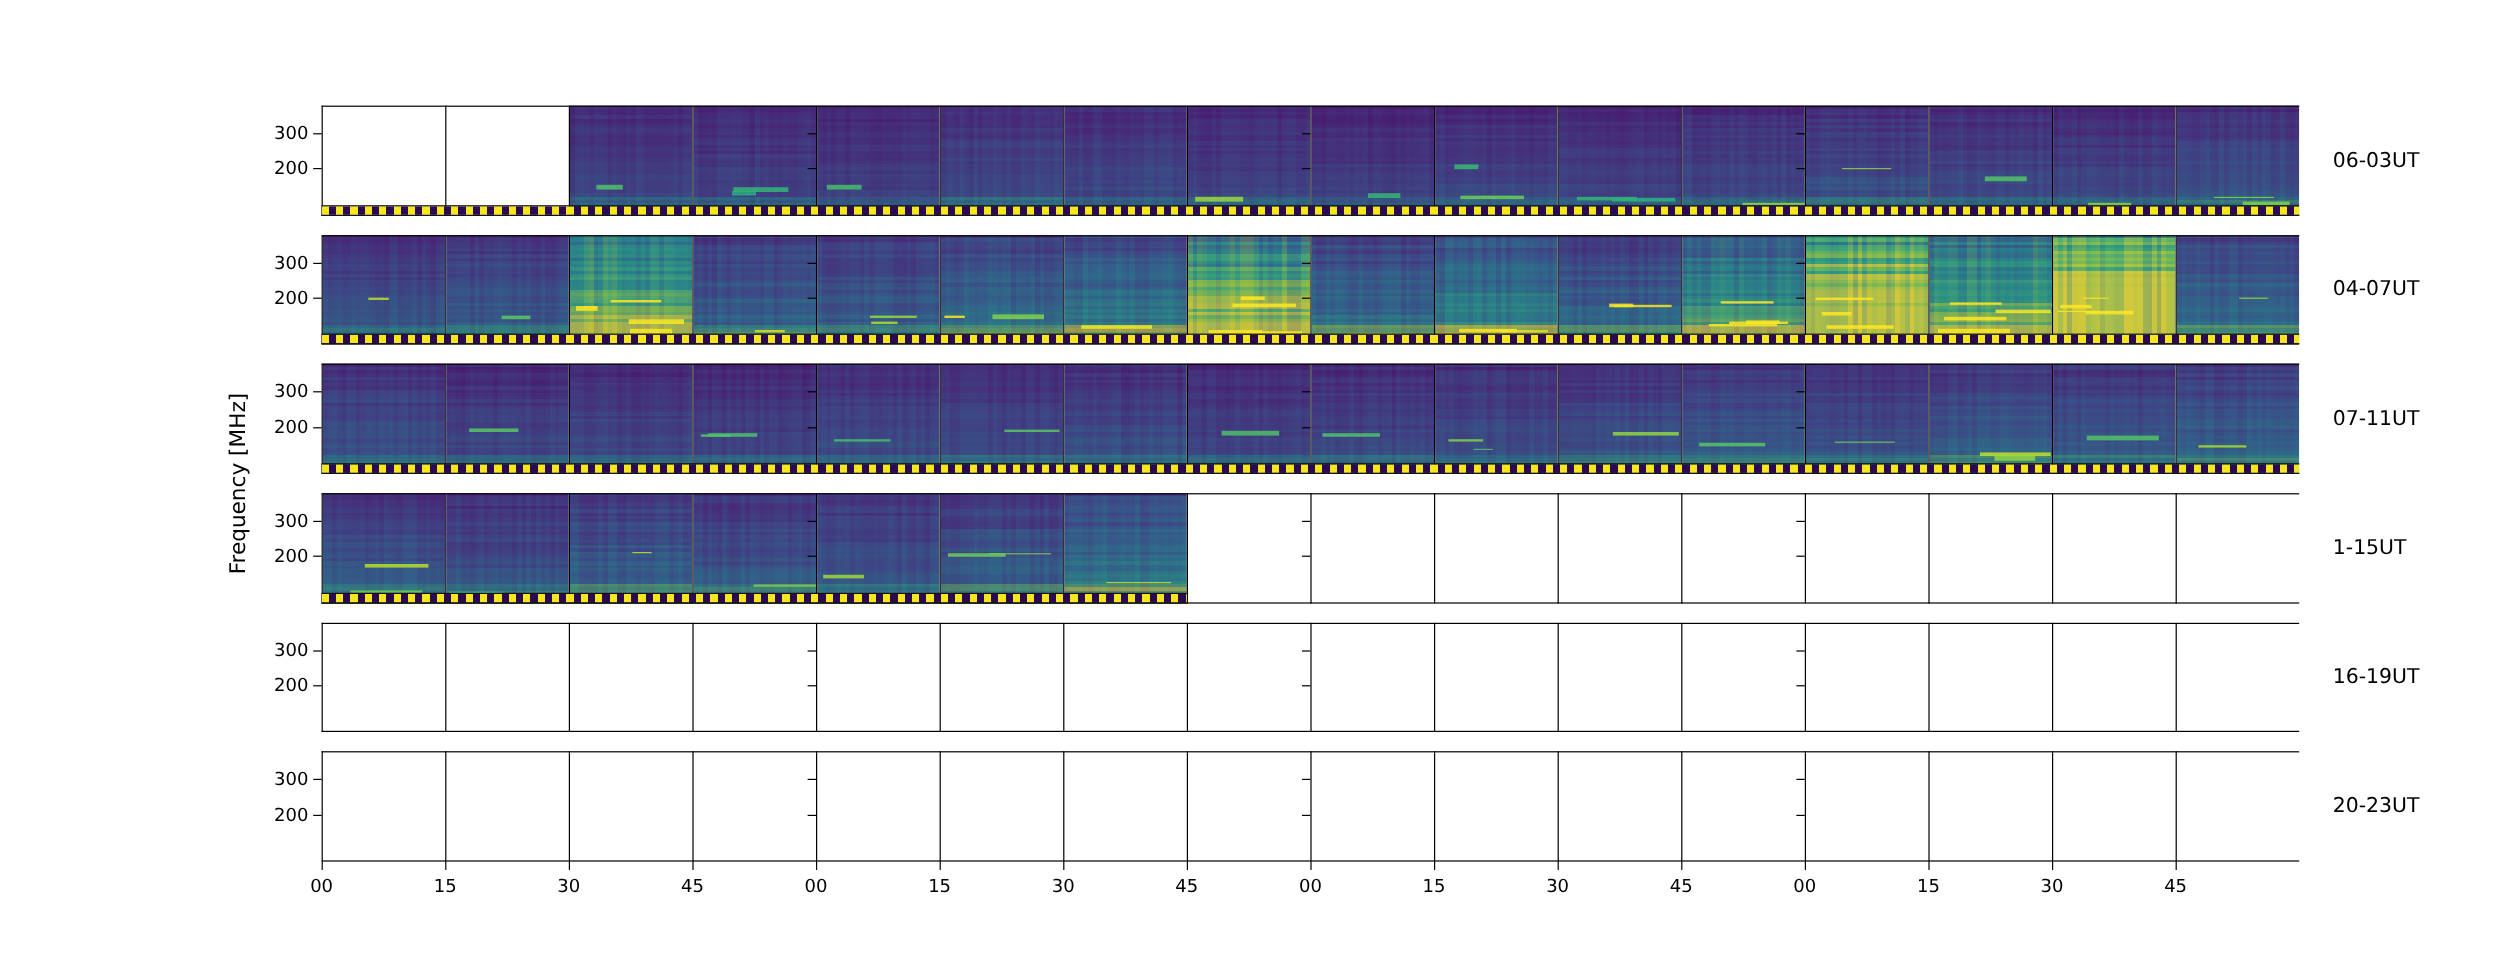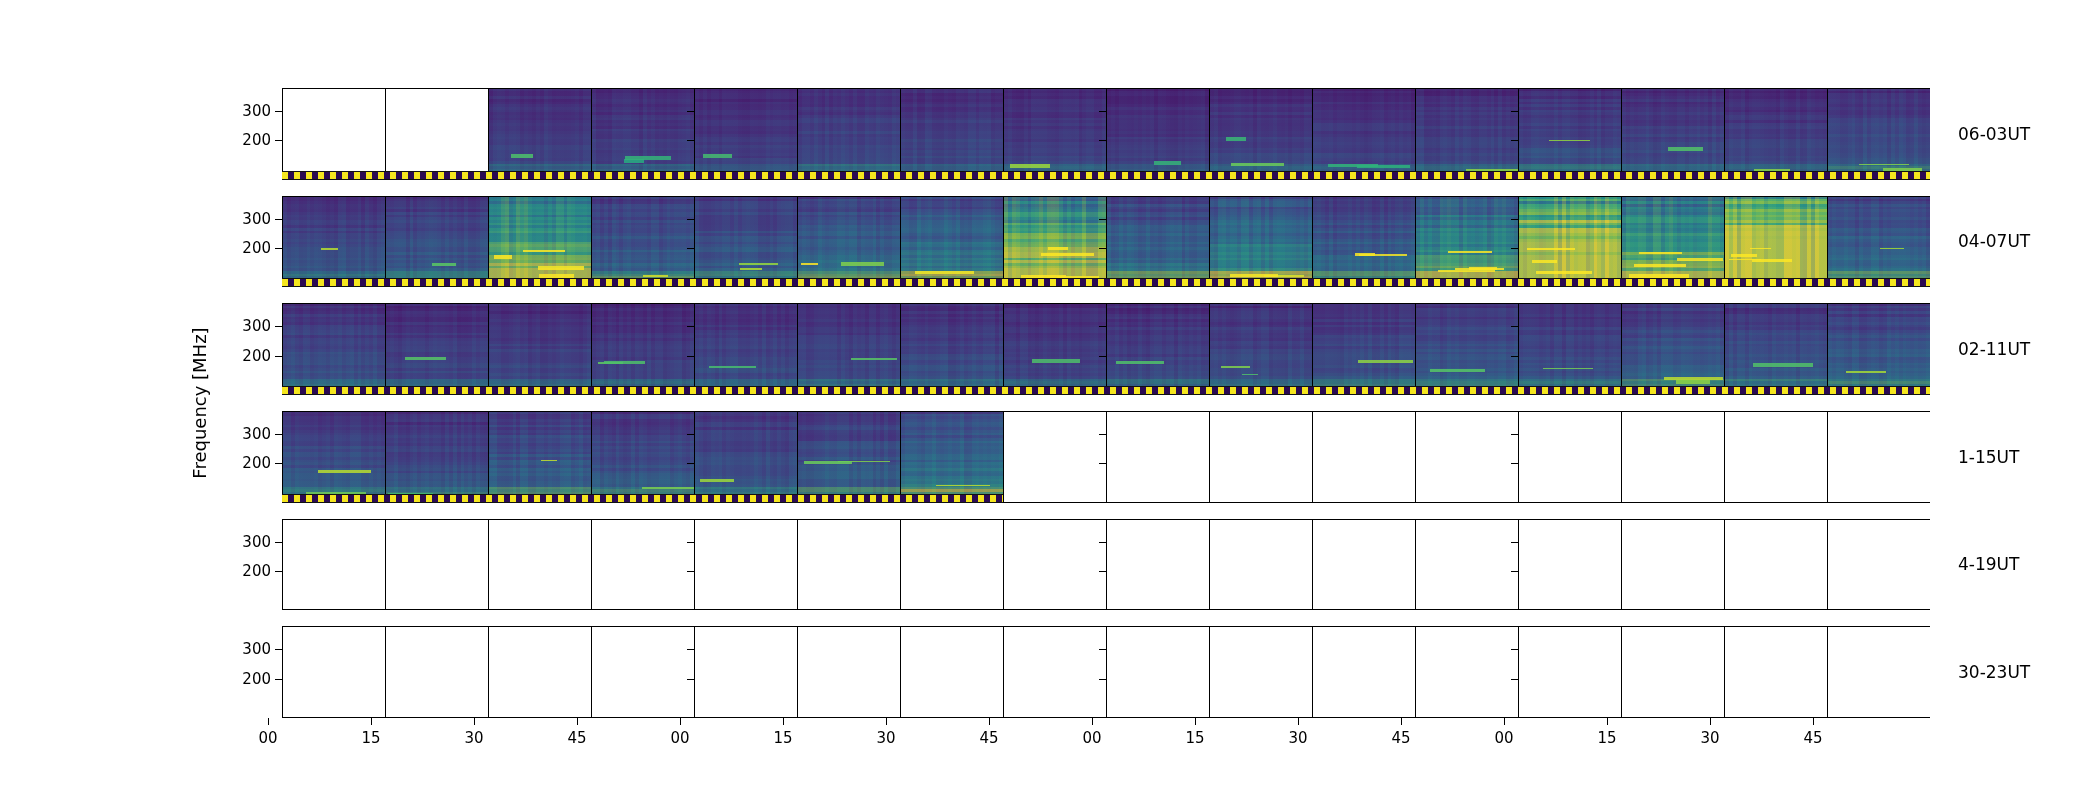--- a/index.html
+++ b/index.html
@@ -7,21 +7,21 @@
   #stage{position:relative;width:2100px;height:800px;}
 
   #chart-title{
     position:absolute;left:0;top:12px;width:2100px;text-align:center;
     font-size:19px;color:#000;letter-spacing:0.1px;
   }
 
   
   .grid-wrap{position:absolute;left:268px;top:88px;width:1648px;height:630px;}
 
-  .row{position:absolute;left:14px;width:1648px;display:flex;}
+  .row{position:absolute;left:0;width:1648px;display:flex;}
   .cell{
     position:relative;flex:1 1 0;height:100%;
     border-left:1.3px solid #000;border-right:0;
     background:#ffffff;overflow:hidden;
   }
   .cell:last-child{border-right:1.3px solid #000;}
   .row .rowframe{
     position:absolute;left:0;top:0;width:1648px;height:100%;
     border-top:1.3px solid #000;border-bottom:1.3px solid #000;
     pointer-events:none;box-sizing:border-box;
@@ -518,21 +518,21 @@
         <div class="ylab" style="top: 22.9167px;">300</div>
         <div class="ytick-in" style="top: 22.9167px; left: 405px;"></div>
         <div class="ytick-in" style="top: 22.9167px; left: 817px;"></div>
         <div class="ytick-in" style="top: 22.9167px; left: 1229px;"></div>
         <div class="ytick" style="top: 52.25px;"></div>
         <div class="ylab" style="top: 52.25px;">200</div>
         <div class="ytick-in" style="top: 52.25px; left: 405px;"></div>
         <div class="ytick-in" style="top: 52.25px; left: 817px;"></div>
         <div class="ytick-in" style="top: 52.25px; left: 1229px;"></div>
         <div class="dashline"></div>
-        <div class="rowlabel" style="top: 45.8333px;">02-11UT</div>
+        <div class="rowlabel" style="top: 45.8333px;">07-11UT</div>
       </div>
       <div class="row" style="top: 323px; height: 91.6667px;">
         <div class="cell">
           <div class="spec">
             <div class="base" style="background: rgb(70, 32, 111);"></div>
             <div class="vbands" style="background: linear-gradient(90deg, rgb(50, 99, 141) 0%, rgb(50, 99, 141) 3.85%, rgb(50, 101, 141) 3.85%, rgb(50, 101, 141) 7.69%, rgb(66, 59, 129) 7.69%, rgb(66, 59, 129) 11.54%, rgb(51, 97, 141) 11.54%, rgb(51, 97, 141) 15.38%, rgb(59, 80, 139) 15.38%, rgb(59, 80, 139) 19.23%, rgb(60, 77, 137) 19.23%, rgb(60, 77, 137) 23.08%, rgb(61, 76, 136) 23.08%, rgb(61, 76, 136) 26.92%, rgb(63, 69, 134) 26.92%, rgb(63, 69, 134) 30.77%, rgb(59, 82, 139) 30.77%, rgb(59, 82, 139) 34.62%, rgb(69, 50, 125) 34.62%, rgb(69, 50, 125) 38.46%, rgb(63, 68, 133) 38.46%, rgb(63, 68, 133) 42.31%, rgb(58, 84, 139) 42.31%, rgb(58, 84, 139) 46.15%, rgb(69, 51, 125) 46.15%, rgb(69, 51, 125) 50%, rgb(52, 96, 140) 50%, rgb(52, 96, 140) 53.85%, rgb(58, 84, 139) 53.85%, rgb(58, 84, 139) 57.69%, rgb(62, 71, 134) 57.69%, rgb(62, 71, 134) 61.54%, rgb(65, 61, 130) 61.54%, rgb(65, 61, 130) 65.38%, rgb(51, 99, 141) 65.38%, rgb(51, 99, 141) 69.23%, rgb(50, 101, 141) 69.23%, rgb(50, 101, 141) 73.08%, rgb(50, 100, 141) 73.08%, rgb(50, 100, 141) 76.92%, rgb(68, 54, 127) 76.92%, rgb(68, 54, 127) 80.77%, rgb(70, 47, 123) 80.77%, rgb(70, 47, 123) 84.62%, rgb(62, 71, 134) 84.62%, rgb(62, 71, 134) 88.46%, rgb(71, 45, 122) 88.46%, rgb(71, 45, 122) 92.31%, rgb(64, 65, 132) 92.31%, rgb(64, 65, 132) 96.15%, rgb(71, 45, 123) 96.15%, rgb(71, 45, 123) 100%); opacity: 0.5;"></div>
             <div class="hlines" style="background: linear-gradient(rgb(71, 41, 119) 0%, rgb(71, 41, 119) 2.94%, rgb(71, 38, 117) 2.94%, rgb(71, 38, 117) 5.88%, rgb(69, 50, 125) 5.88%, rgb(69, 50, 125) 8.82%, rgb(69, 49, 124) 8.82%, rgb(69, 49, 124) 11.76%, rgb(68, 52, 126) 11.76%, rgb(68, 52, 126) 14.71%, rgb(64, 65, 132) 14.71%, rgb(64, 65, 132) 17.65%, rgb(68, 53, 126) 17.65%, rgb(68, 53, 126) 20.59%, rgb(65, 62, 130) 20.59%, rgb(65, 62, 130) 23.53%, rgb(63, 70, 134) 23.53%, rgb(63, 70, 134) 26.47%, rgb(60, 78, 138) 26.47%, rgb(60, 78, 138) 29.41%, rgb(59, 80, 139) 29.41%, rgb(59, 80, 139) 32.35%, rgb(62, 72, 135) 32.35%, rgb(62, 72, 135) 35.29%, rgb(63, 70, 134) 35.29%, rgb(63, 70, 134) 38.24%, rgb(52, 97, 140) 38.24%, rgb(52, 97, 140) 41.18%, rgb(60, 79, 138) 41.18%, rgb(60, 79, 138) 44.12%, rgb(49, 101, 141) 44.12%, rgb(49, 101, 141) 47.06%, rgb(50, 100, 141) 47.06%, rgb(50, 100, 141) 50%, rgb(57, 85, 139) 50%, rgb(57, 85, 139) 52.94%, rgb(51, 97, 141) 52.94%, rgb(51, 97, 141) 55.88%, rgb(48, 105, 141) 55.88%, rgb(48, 105, 141) 58.82%, rgb(58, 84, 139) 58.82%, rgb(58, 84, 139) 61.76%, rgb(43, 115, 142) 61.76%, rgb(43, 115, 142) 64.71%, rgb(47, 107, 141) 64.71%, rgb(47, 107, 141) 67.65%, rgb(42, 117, 142) 67.65%, rgb(42, 117, 142) 70.59%, rgb(42, 118, 142) 70.59%, rgb(42, 118, 142) 73.53%, rgb(44, 113, 142) 73.53%, rgb(44, 113, 142) 76.47%, rgb(42, 120, 142) 76.47%, rgb(42, 120, 142) 79.41%, rgb(41, 121, 142) 79.41%, rgb(41, 121, 142) 82.35%, rgb(37, 161, 134) 82.35%, rgb(37, 161, 134) 85.29%, rgb(39, 173, 129) 85.29%, rgb(39, 173, 129) 88.24%, rgb(35, 155, 136) 88.24%, rgb(35, 155, 136) 91.18%, rgb(74, 191, 109) 91.18%, rgb(74, 191, 109) 94.12%, rgb(54, 181, 121) 94.12%, rgb(54, 181, 121) 97.06%, rgb(86, 197, 102) 97.06%, rgb(86, 197, 102) 100%); opacity: 0.55;"></div>
             <div style="position: absolute; left: 34.5605%; width: 51.283%; top: 64.7283%; height: 2.39461%; background: rgb(185, 222, 48); opacity: 0.85;"></div>
             <div style="position: absolute; left: 22.8573%; width: 58.0818%; top: 88.6309%; height: 2.10537%; background: rgb(113, 205, 86); opacity: 0.85;"></div>
           </div>
@@ -631,21 +631,21 @@
         <div class="ytick" style="top: 22.9167px;"></div>
         <div class="ylab" style="top: 22.9167px;">300</div>
         <div class="ytick-in" style="top: 22.9167px; left: 405px;"></div>
         <div class="ytick-in" style="top: 22.9167px; left: 817px;"></div>
         <div class="ytick-in" style="top: 22.9167px; left: 1229px;"></div>
         <div class="ytick" style="top: 52.25px;"></div>
         <div class="ylab" style="top: 52.25px;">200</div>
         <div class="ytick-in" style="top: 52.25px; left: 405px;"></div>
         <div class="ytick-in" style="top: 52.25px; left: 817px;"></div>
         <div class="ytick-in" style="top: 52.25px; left: 1229px;"></div>
-        <div class="rowlabel" style="top: 45.8333px;">4-19UT</div>
+        <div class="rowlabel" style="top: 45.8333px;">16-19UT</div>
       </div>
       <div class="row" style="top: 538.333px; height: 91.6667px;">
         <div class="cell empty"></div>
         <div class="cell empty"></div>
         <div class="cell empty"></div>
         <div class="cell empty"></div>
         <div class="cell empty"></div>
         <div class="cell empty"></div>
         <div class="cell empty"></div>
         <div class="cell empty"></div>
@@ -661,21 +661,21 @@
         <div class="ytick" style="top: 22.9167px;"></div>
         <div class="ylab" style="top: 22.9167px;">300</div>
         <div class="ytick-in" style="top: 22.9167px; left: 405px;"></div>
         <div class="ytick-in" style="top: 22.9167px; left: 817px;"></div>
         <div class="ytick-in" style="top: 22.9167px; left: 1229px;"></div>
         <div class="ytick" style="top: 52.25px;"></div>
         <div class="ylab" style="top: 52.25px;">200</div>
         <div class="ytick-in" style="top: 52.25px; left: 405px;"></div>
         <div class="ytick-in" style="top: 52.25px; left: 817px;"></div>
         <div class="ytick-in" style="top: 52.25px; left: 1229px;"></div>
-        <div class="rowlabel" style="top: 45.8333px;">30-23UT</div>
+        <div class="rowlabel" style="top: 45.8333px;">20-23UT</div>
       </div>
     </div>
 
   <div class="xaxis" id="xaxis">
       <div class="xtickmark" style="left: 0px;"></div>
       <div class="xlab" style="left: 0px;">00</div>
       <div class="xtickmark" style="left: 103px;"></div>
       <div class="xlab" style="left: 103px;">15</div>
       <div class="xtickmark" style="left: 206px;"></div>
       <div class="xlab" style="left: 206px;">30</div>

